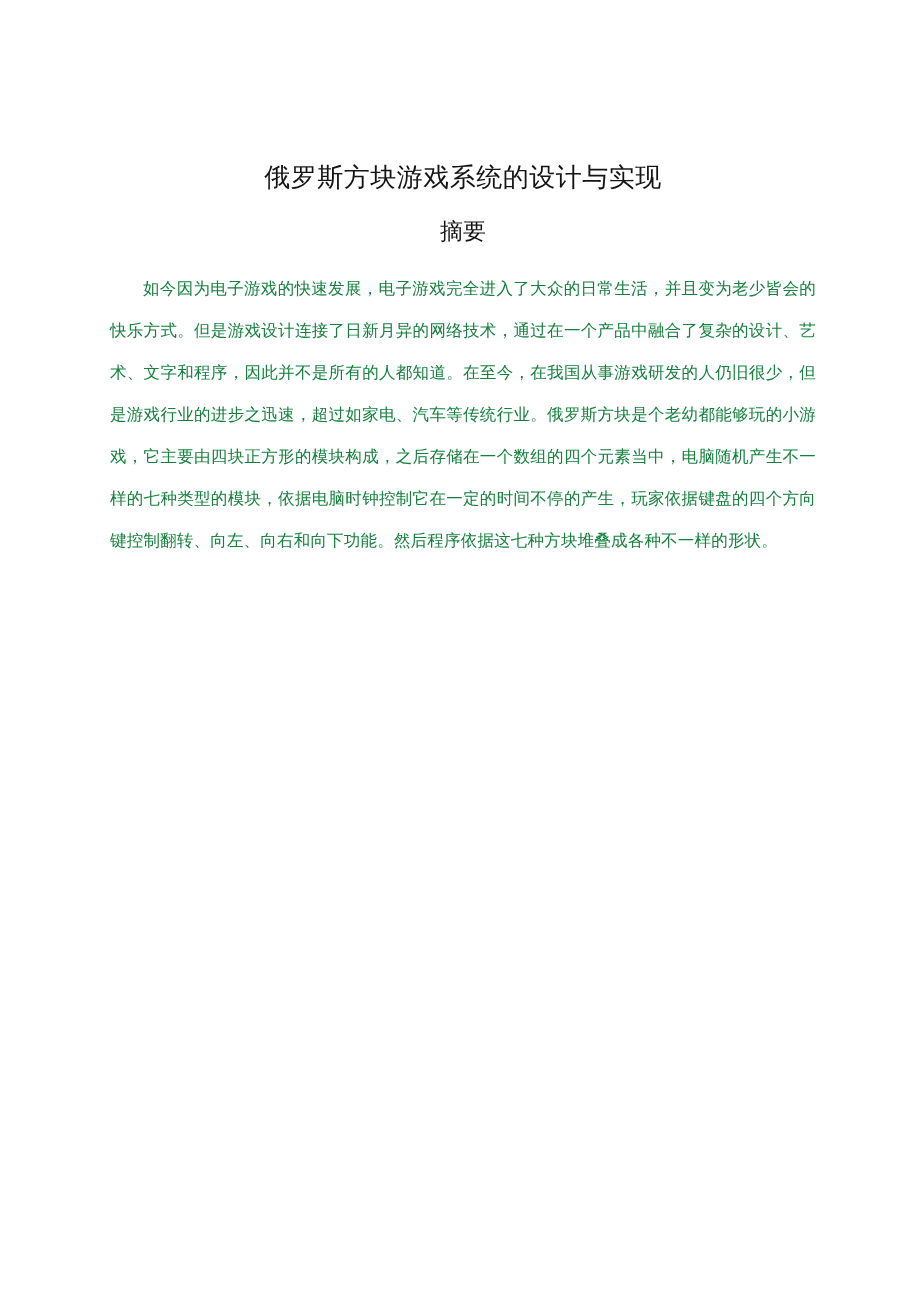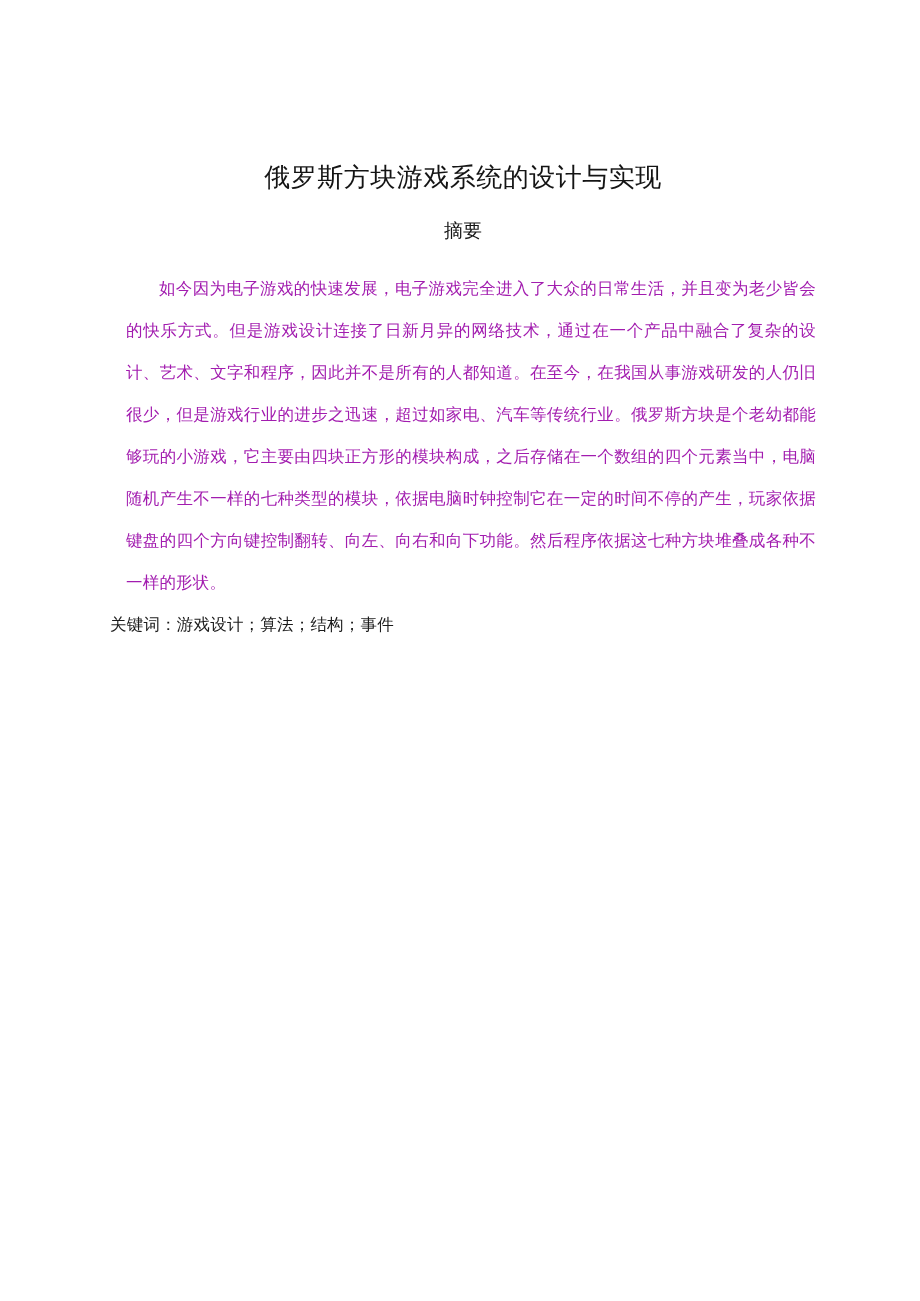--- a/index.html
+++ b/index.html
@@ -47,45 +47,45 @@
     top: 160px;
     width: 706px;
   }
 
   .section-heading {
     margin: 0;
     padding: 0;
     text-align: center;
     font-family: "Liberation Sans", "DejaVu Sans", sans-serif;
     font-weight: 500;
-    font-size: 19px;
+    font-size: 23px;
     line-height: 30px;
     color: #141414;
     position: absolute;
     left: 0;
     top: 216px;
     width: 706px;
   }
 
   .body-block {
     position: absolute;
     left: 0;
     top: 268px;
     width: 706px;
   }
 
   p.para {
-    margin: 0 0 0 16px;
+    margin: 0 0 0 0;
     padding: 0;
     font-size: 16.5px;
     line-height: 42px;
     text-align: justify;
     text-align-last: left;
     text-justify: inter-ideograph;
-    color: #a21caf;
+    color: #15803d;
     letter-spacing: 0.2px;
   }
 
   p.para.indent {
     text-indent: 2em;
   }
 
   p.keywords {
     margin: 0;
     padding: 0;
@@ -104,18 +104,17 @@
 
     <h1 class="doc-title">俄罗斯方块游戏系统的设计与实现</h1>
 
     <h2 class="section-heading">摘要</h2>
 
     <div class="body-block">
 
       <p class="para indent">如今因为电子游戏的快速发展，电子游戏完全进入了大众的日常生活，并且变为老少皆会的快乐方式。但是游戏设计连接了日新月异的网络技术，通过在一个产品中融合了复杂的设计、艺术、文字和程序，因此并不是所有的人都知道。在至今，在我国从事游戏研发的人仍旧很少，但是游戏行业的进步之迅速，超过如家电、汽车等传统行业。俄罗斯方块是个老幼都能够玩的小游戏，它主要由四块正方形的模块构成，之后存储在一个数组的四个元素当中，电脑随机产生不一样的七种类型的模块，依据电脑时钟控制它在一定的时间不停的产生，玩家依据键盘的四个方向键控制翻转、向左、向右和向下功能。然后程序依据这七种方块堆叠成各种不一样的形状。</p>
 
 
-      <p class="keywords">关键词：游戏设计；算法；结构；事件</p>
 
     </div>
 
   </div>
 </div>
 
 </body></html>

